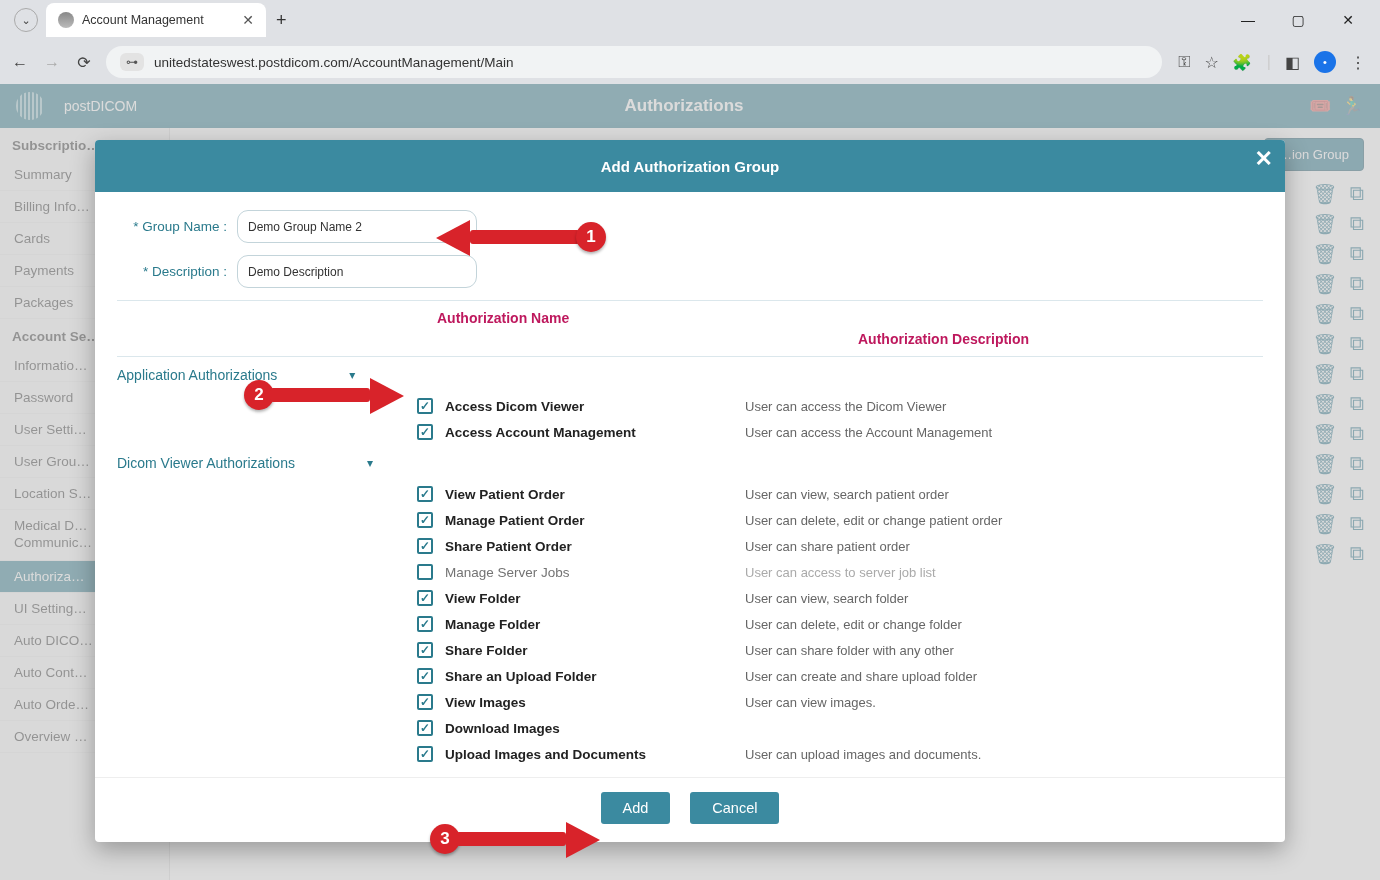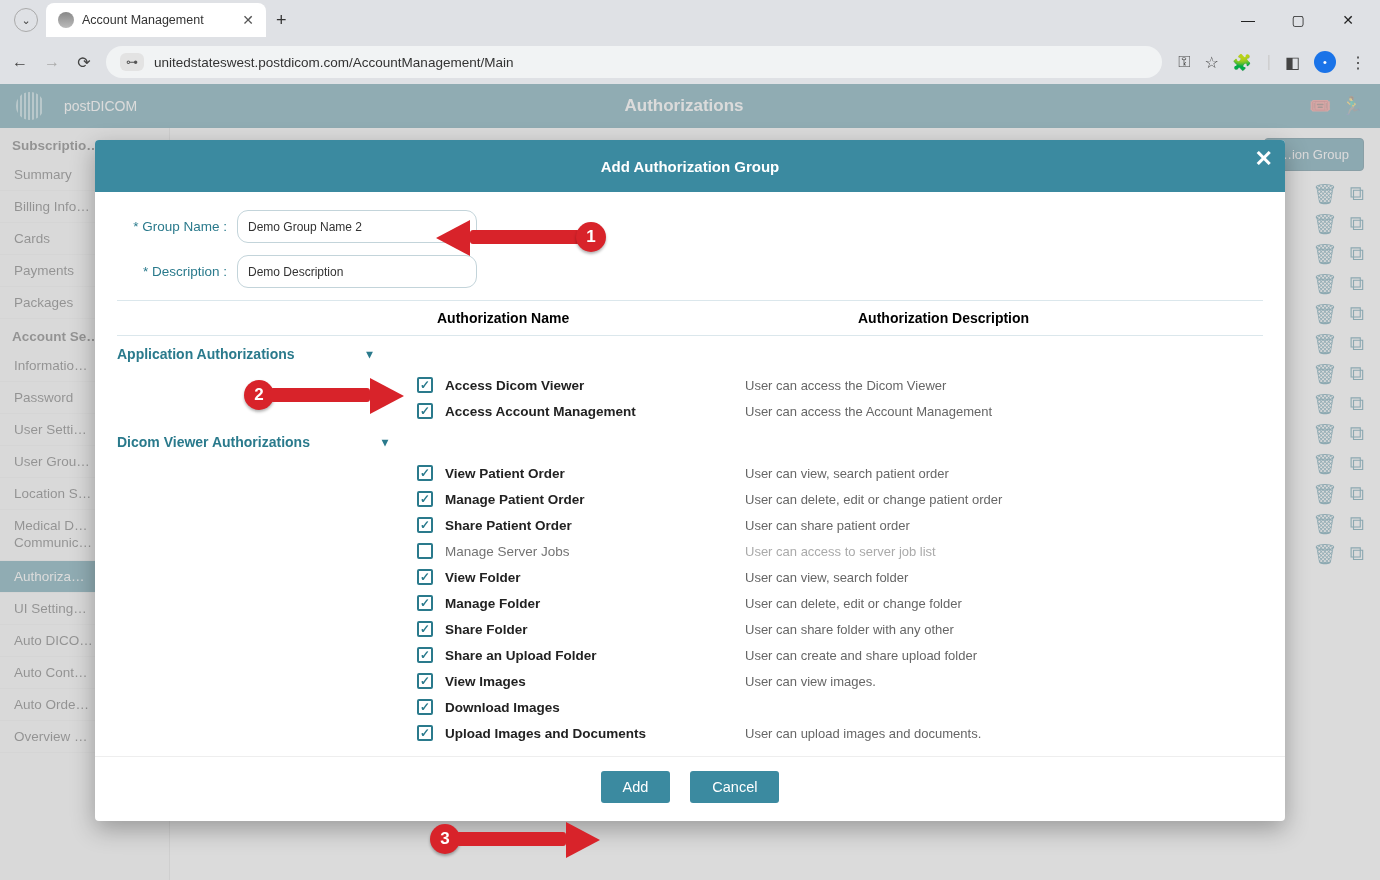--- a/index.html
+++ b/index.html
@@ -49,25 +49,25 @@
   .overlay { position:absolute; inset:0; background:rgba(200,200,200,0.65); display:flex; justify-content:center; }
   .modal { position:absolute; top:56px; width:1190px; background:#fff; border-radius:4px; box-shadow:0 8px 24px rgba(0,0,0,0.3); overflow:hidden; }
   .modal-header { background:#3b8aa0; color:#fff; height:52px; display:flex; align-items:center; justify-content:center; position:relative; font-weight:600; font-size:15px; }
   .modal-close { position:absolute; right:12px; top:6px; font-size:22px; cursor:pointer; }
   .modal-body { padding:18px 22px 10px; }
   .form-row { display:flex; align-items:center; margin-bottom:12px; }
   .form-label { width:110px; text-align:right; font-size:13.5px; color:#2a7a8c; margin-right:10px; }
   .form-input { width:240px; height:33px; border:1px solid #c3d4da; border-radius:11px; padding:0 10px; font-size:12px; color:#333; }
   .section-head { display:flex; border-top:1px solid #dbe7ec; border-bottom:1px solid #dbe7ec; padding:9px 0; margin-top:6px; }
   .section-head .col1 { width:300px; }
-  .section-head .col2, .section-head .col3 { flex:1; text-align:left; color:#000000; font-weight:600; font-size:14px; }
+  .section-head .col2, .section-head .col3 { flex:1; text-align:left; color:#be185d; font-weight:600; font-size:14px; }
   .section-head .col2 { padding-left:20px; }
-  .section-head .col3 { padding-left:16px; }
+  .section-head .col3 { padding-left:16px;margin-top:21px; }
   .auth-area { max-height:440px; overflow-y:scroll; position:relative; }
-  .group-title { display:flex; align-items:center; gap:12px; color:#2a7a8c; font-size:14px; padding:10px 0 10px 0;font-weight:bold; }
+  .group-title { display:flex; align-items:center; gap:12px; color:#2a7a8c; font-size:14px; padding:10px 0 10px 0; }
   .chev { font-size:12px; color:#2a7a8c; margin-left:60px;}
   .auth-row { display:flex; align-items:center; padding:5px 0 5px 300px; font-size:13.5px; }
   .chk { width:16px; height:16px; border:2px solid #2a7a8c; border-radius:2px; display:inline-flex; align-items:center; justify-content:center; margin-right:12px; flex-shrink:0; }
   .chk.checked::after { content:"✓"; color:#2a7a8c; font-size:12px; font-weight:bold; line-height:1; }
   .auth-name { width:300px; font-weight:600; color:#222; }
   .auth-name.muted { color:#737373; font-weight:500; }
   .auth-desc { flex:1; color:#666; font-size:13px; }
   .auth-desc.muted { color:#aaa; }
   .modal-footer { display:flex; justify-content:center; gap:20px; padding:14px 0 18px; border-top:1px solid #eee; }
   .btn { padding:8px 22px; border-radius:3px; font-size:14.5px; cursor:pointer; border:none; color:#fff; }

